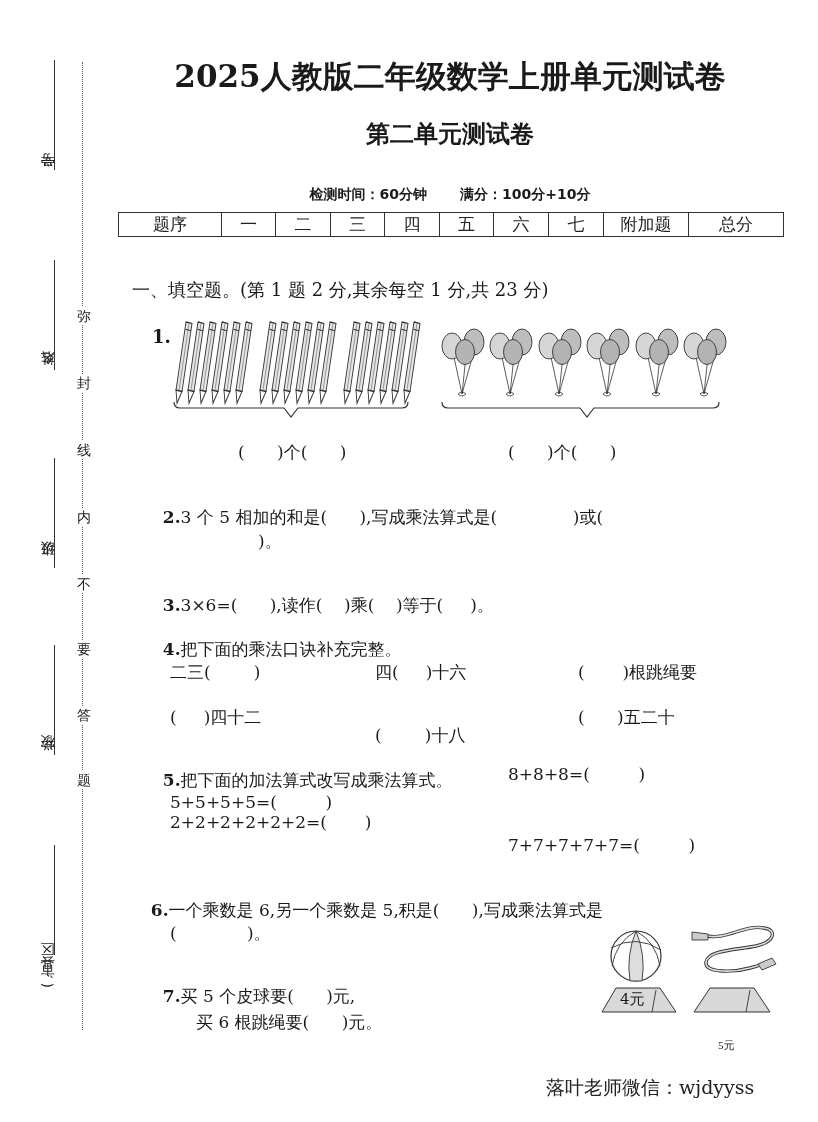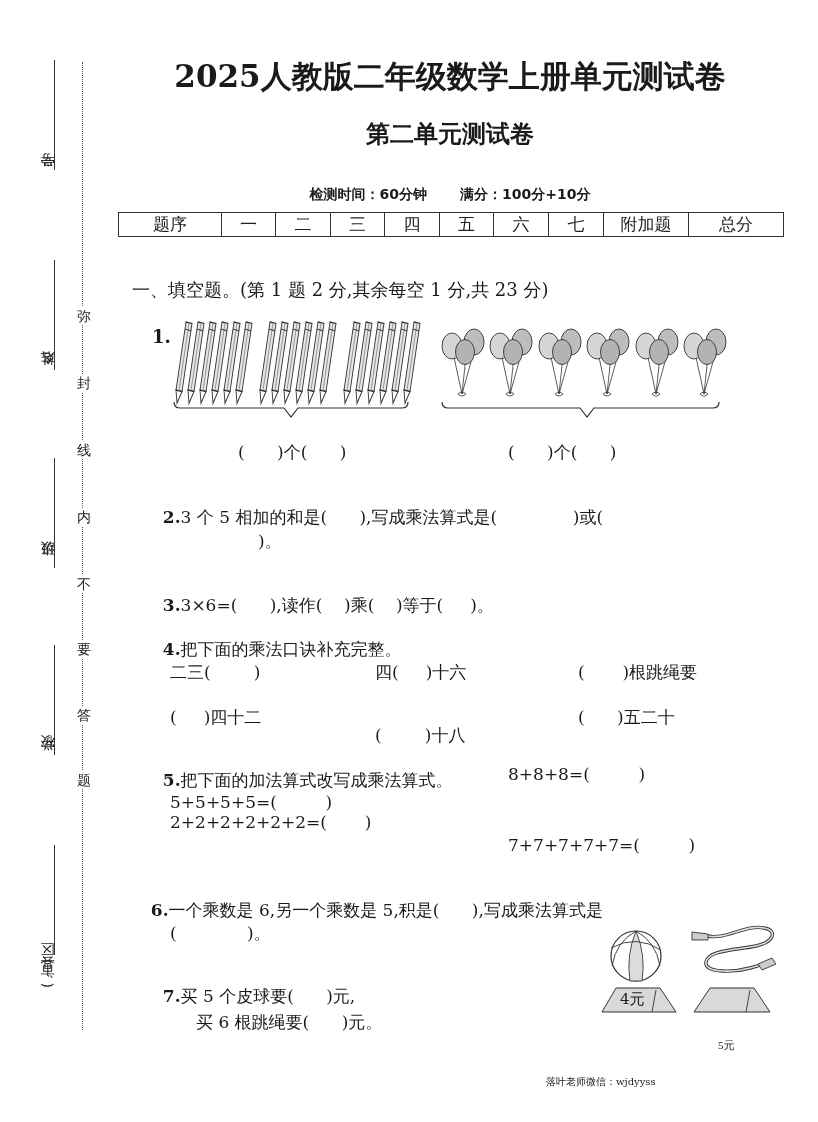--- a/index.html
+++ b/index.html
@@ -23,21 +23,21 @@
           font-family: "DejaVu Sans", sans-serif; font-weight: bold; font-size: 14px; }
   .meta span { margin: 0 14px; }
 
   table.score { position: absolute; left: 118px; top: 212px; border-collapse: collapse;
                 font-family: "DejaVu Sans", sans-serif; font-size: 17px; }
   table.score td { border: 1.2px solid #333; height: 23px; text-align: center; padding: 0; color: #222; }
 
   .line { position: absolute; font-size: 17px; white-space: pre; font-family: "DejaVu Serif", serif; }
   .qnum { font-weight: bold; }
   .sec { font-size: 18px; }
-  .footer { position: absolute; left: 546px; top: 1075px; font-size: 10px; font-family: "DejaVu Serif", serif; color: #222; }
+  .footer { position: absolute; left: 546px; top: 1075px; font-size: 19px; font-family: "DejaVu Serif", serif; color: #222; }
 </style>
 </head>
 <body>
 
 <div>
   <div class="vline" style="left:54px; top:60px; height:110px;"></div>
   <div class="vlabel" style="left:38px; top:176px;">学号</div>
   <div class="vline" style="left:54px; top:260px; height:110px;"></div>
   <div class="vlabel" style="left:38px; top:375px;">姓名</div>
   <div class="vline" style="left:54px; top:458px; height:110px;"></div>

